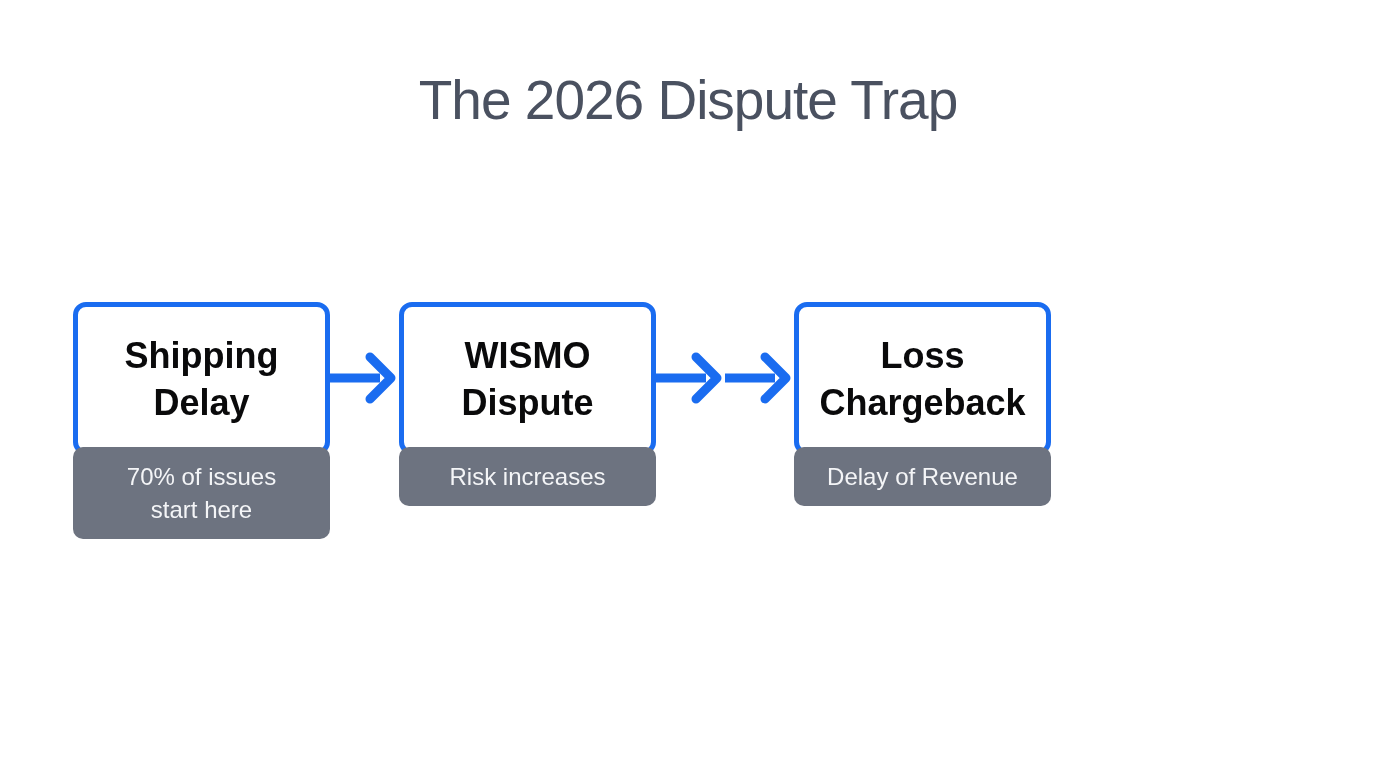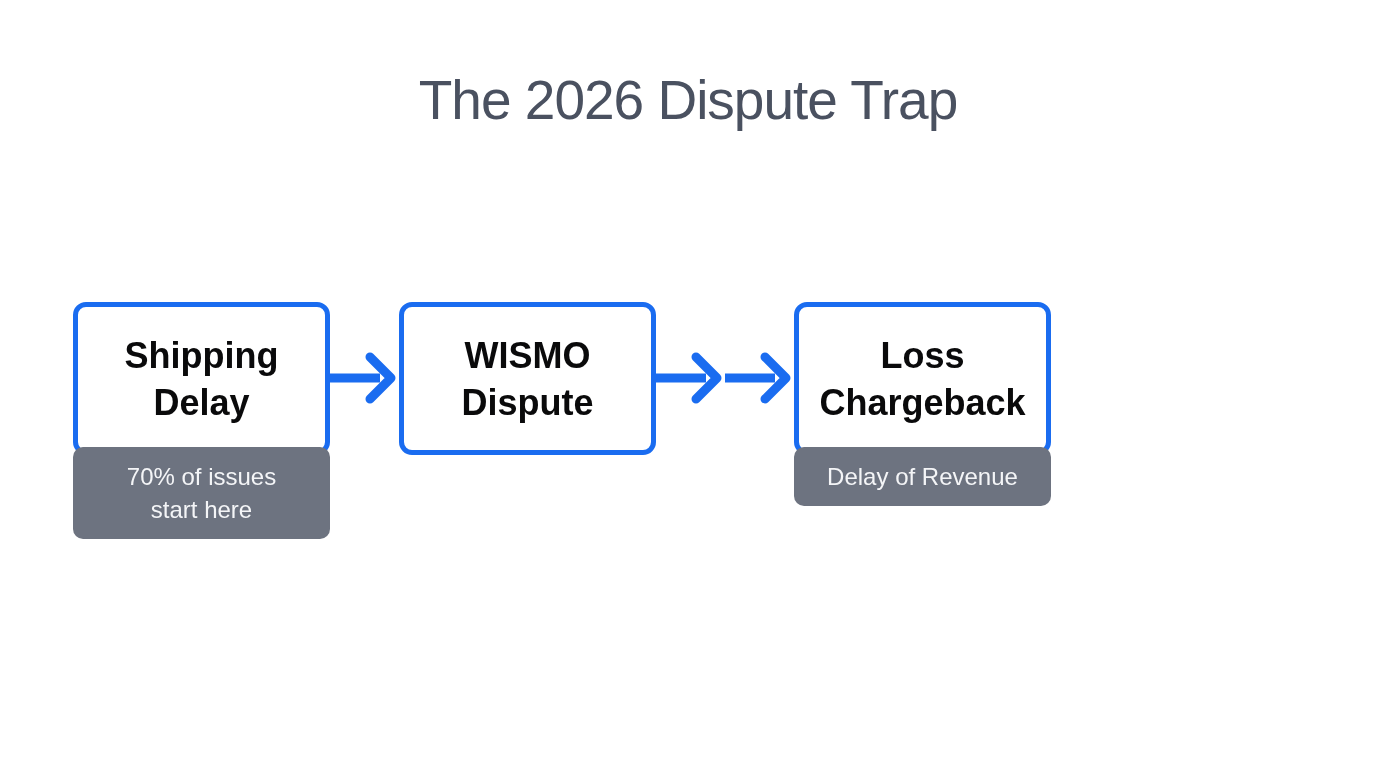--- a/index.html
+++ b/index.html
@@ -108,20 +108,21 @@
       <line class="shaft" x1="0" y1="30" x2="50" y2="30"></line>
       <polyline class="head" points="40,9 61,30 40,51"></polyline>
     </svg>
   </div>
 
   <div class="step">
     <div class="step-box">
       <span class="step-title">WISMO
 Dispute</span>
     </div>
+    <div class="step-label">Risk increases</div>
   </div>
 
   <div class="arrow">
     <svg width="69" height="60" viewBox="0 0 69 60" aria-hidden="true">
       <line class="shaft" x1="0" y1="30" x2="50" y2="30"></line>
       <polyline class="head" points="40,9 61,30 40,51"></polyline>
     </svg>
   </div>
 
 

